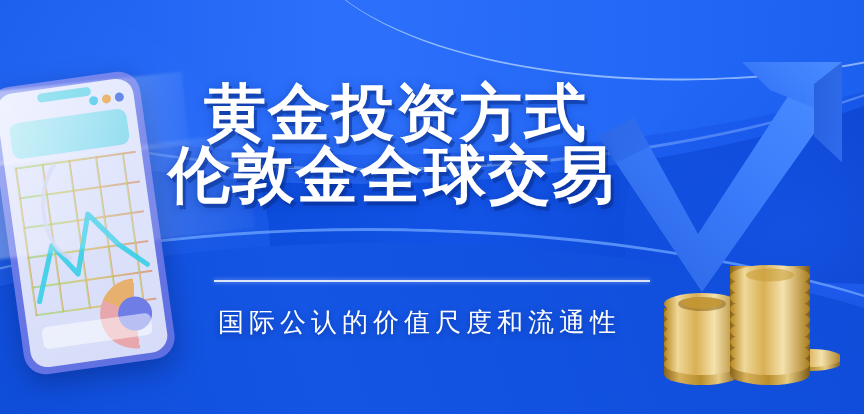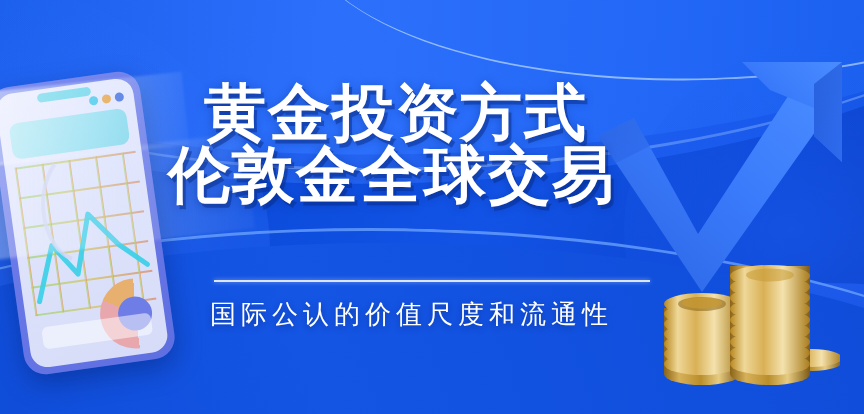--- a/index.html
+++ b/index.html
@@ -273,21 +273,21 @@
     width: 436px;
     height: 2px;
     background: rgba(255,255,255,.85);
     box-shadow: 0 0 4px rgba(255,255,255,.5);
   }
   .subtitle {
     position: absolute;
     left: 206px;
     top: 294px;
     width: 460px;
-    margin: 4px;
+    margin: 12px;
     font-size: 26px;
     line-height: 1.3;
     font-weight: 400;
     color: #ffffff;
     letter-spacing: 5px;
     white-space: nowrap;
     text-shadow: 0 2px 6px rgba(4,26,96,.45);
   }
 
   

